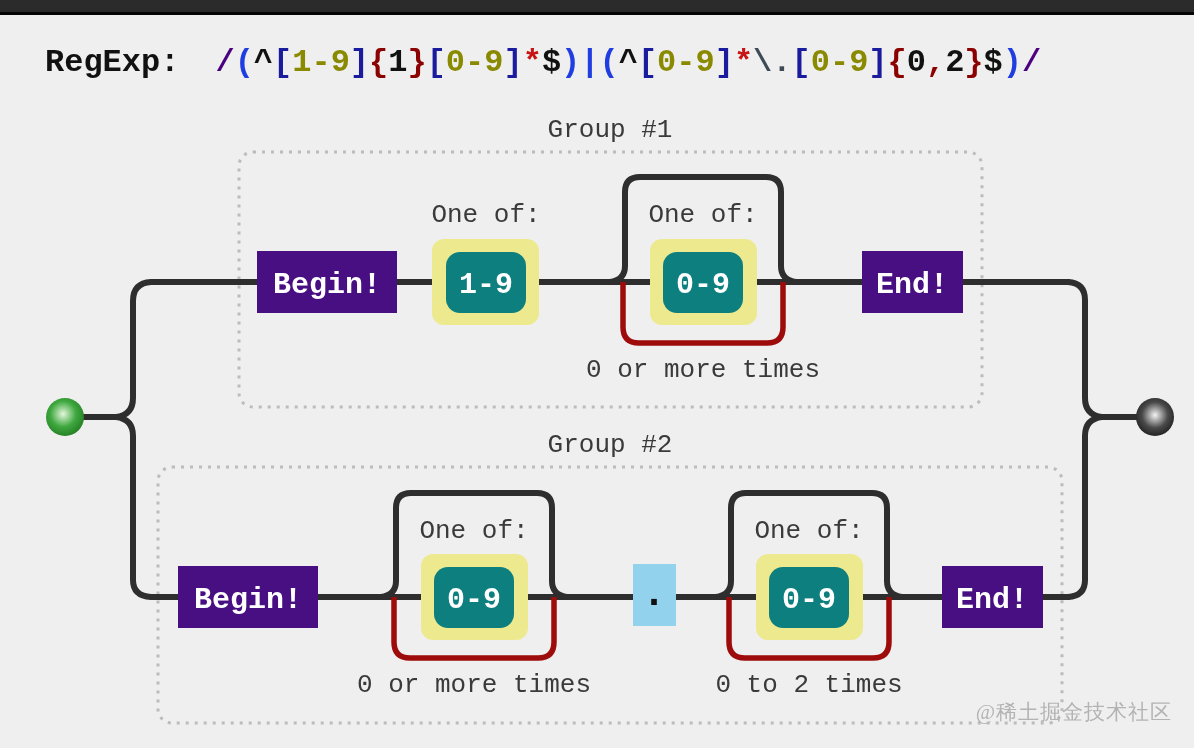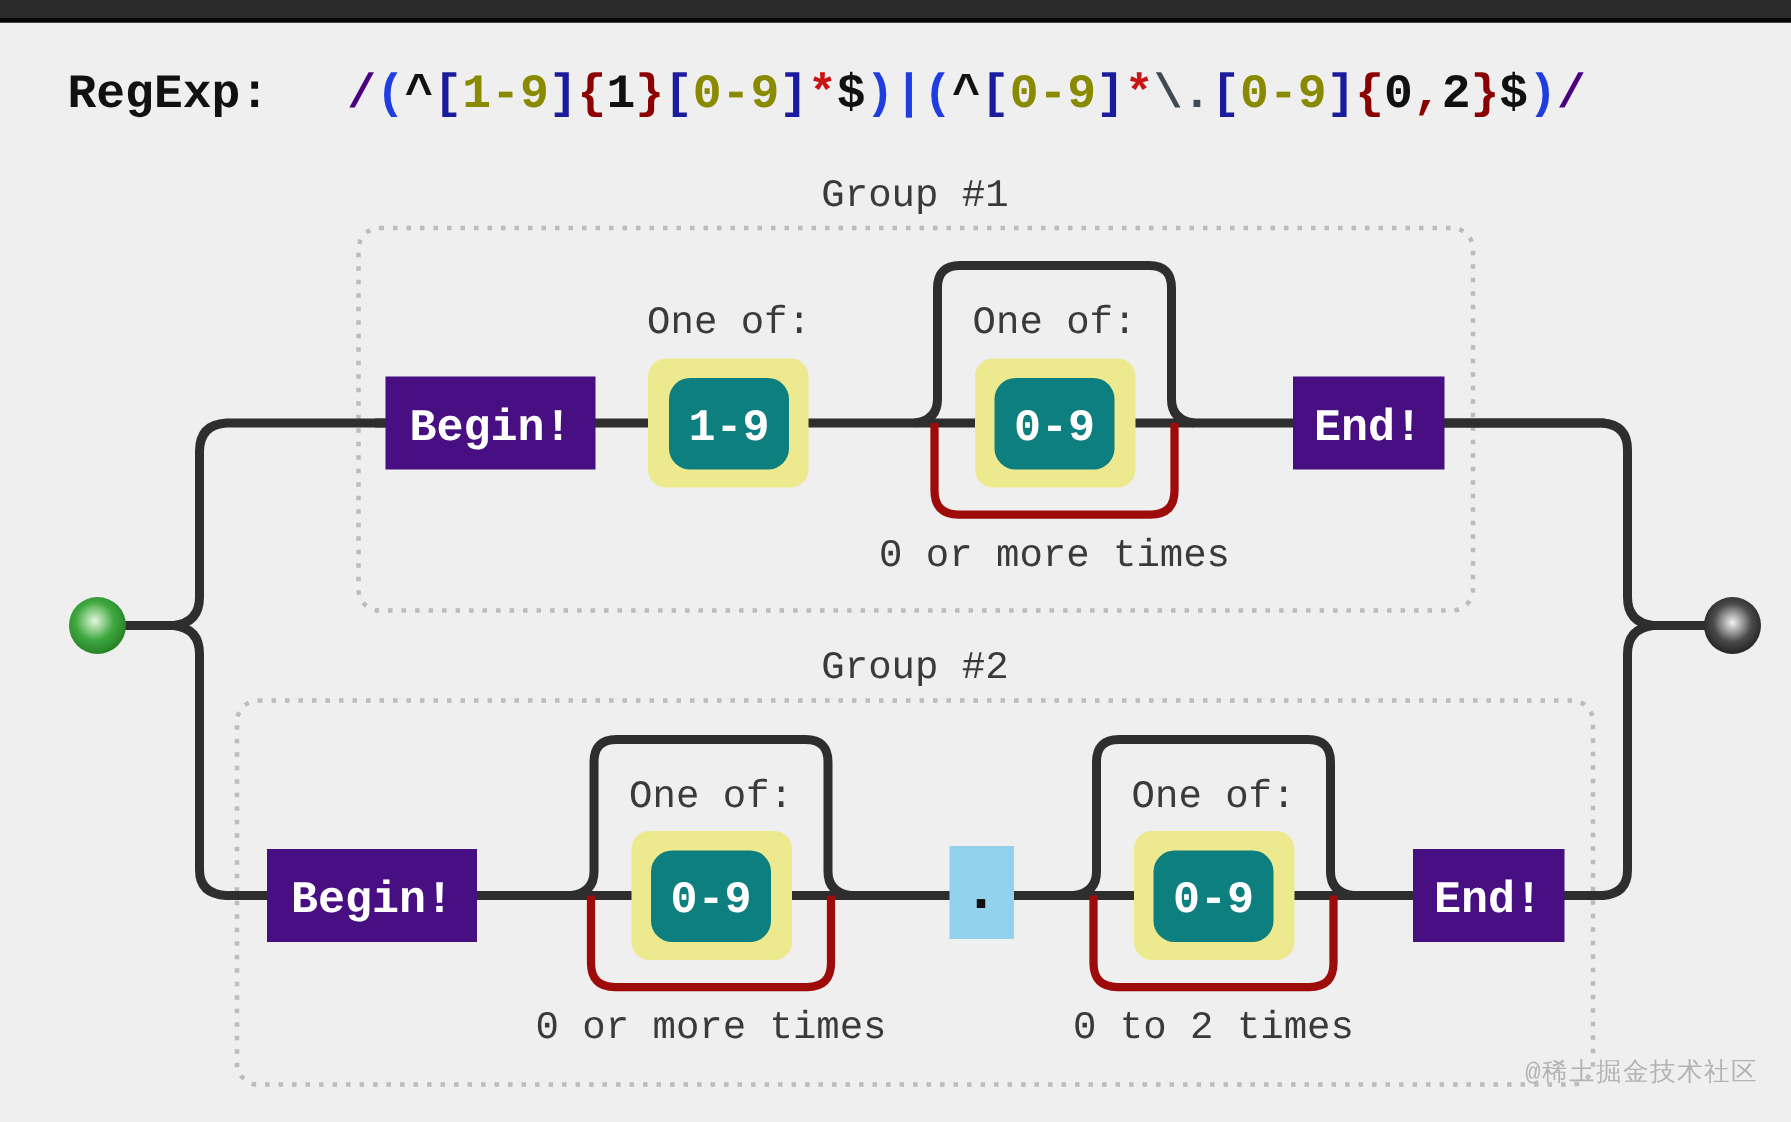--- a/index.html
+++ b/index.html
@@ -10,35 +10,35 @@
   }
   .top-bar{
     position:absolute;left:0;top:0;width:1194px;height:12px;
     background:#2b2b2b;border-bottom:3px solid #050505;
   }
   .regexp-header{
     position:absolute;left:45px;top:44px;width:1120px;
     font-size:32px;font-weight:700;letter-spacing:0;
     white-space:nowrap;color:#111;
   }
-  .regexp-header .lbl{margin-right:52px;}
+  .regexp-header .lbl{margin-right:36px;}
   .tok{font-weight:700;}
   .tok-delim{color:#4b0082;}
   .tok-paren{color:#1f3de0;}
   .tok-bracket{color:#1b1b9e;}
   .tok-range{color:#8a8a00;}
   .tok-brace{color:#8b0000;}
   .tok-star{color:#c81414;}
   .tok-plain{color:#111111;}
   .tok-esc{color:#3e4a54;}
   svg{position:absolute;left:0;top:0;}
   .watermark{
     position:absolute;right:22px;bottom:22px;
-    font-family:Liberation Mono, monospace;
-    font-size:17px;color:#b3b3b3;letter-spacing:1px;
+    font-family:Liberation Serif, serif;
+    font-size:21px;color:#b3b3b3;letter-spacing:1px;
   }
   svg text{font-family:"Liberation Mono","DejaVu Sans Mono",monospace;}
   .t-title{font-size:26px;fill:#3a3a3a;}
   .t-label{font-size:26px;fill:#3a3a3a;}
   .t-node{font-size:30px;font-weight:700;fill:#ffffff;}
   .t-val{font-size:30px;font-weight:700;fill:#ffffff;}
   .t-dot{font-size:40px;font-weight:700;fill:#111111;}
   .rail{stroke:#2e2e2e;stroke-width:6;fill:none;}
   .loop{stroke:#9e0b0b;stroke-width:5.5;fill:none;}
   .gbox{fill:none;stroke:#bcbcbc;stroke-width:3;stroke-dasharray:3 6;}

